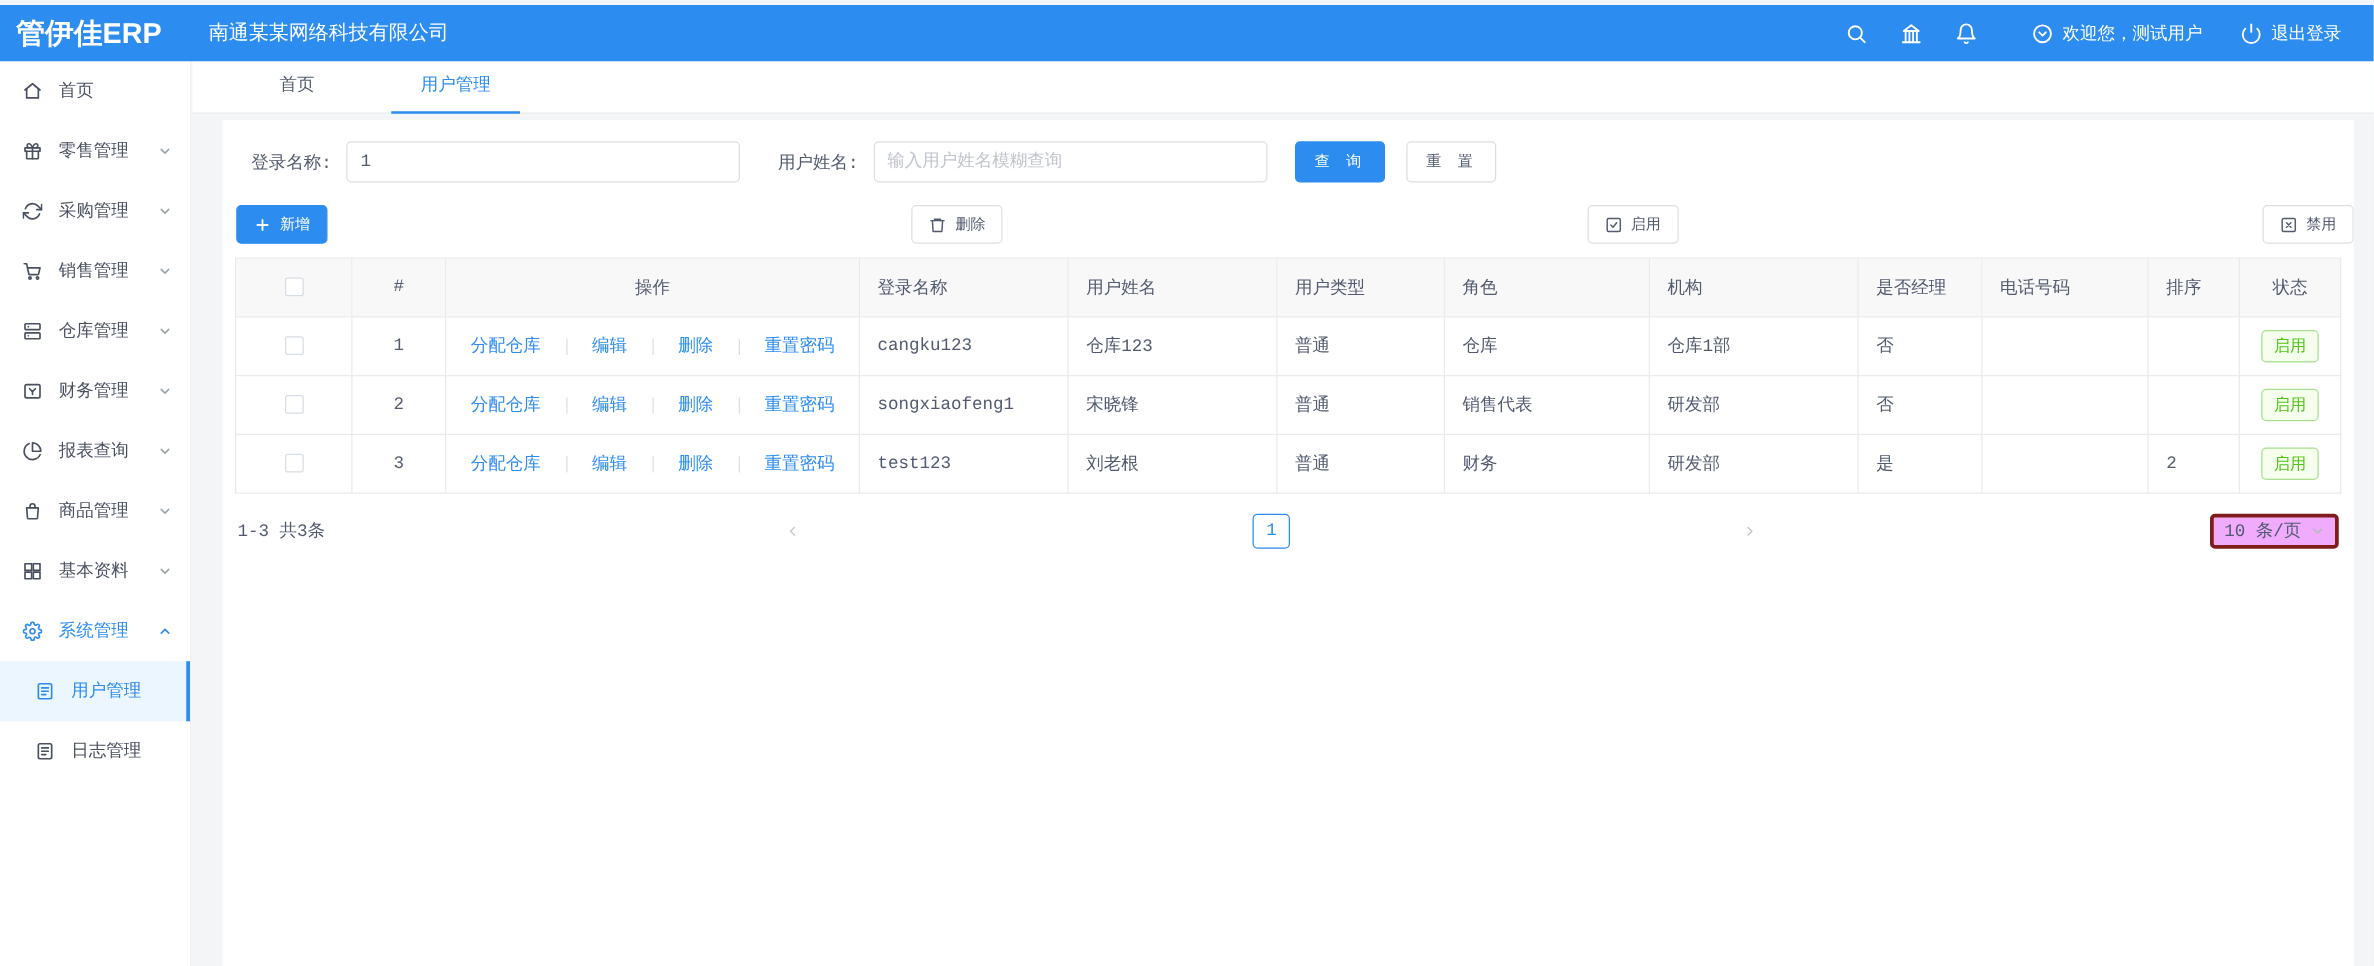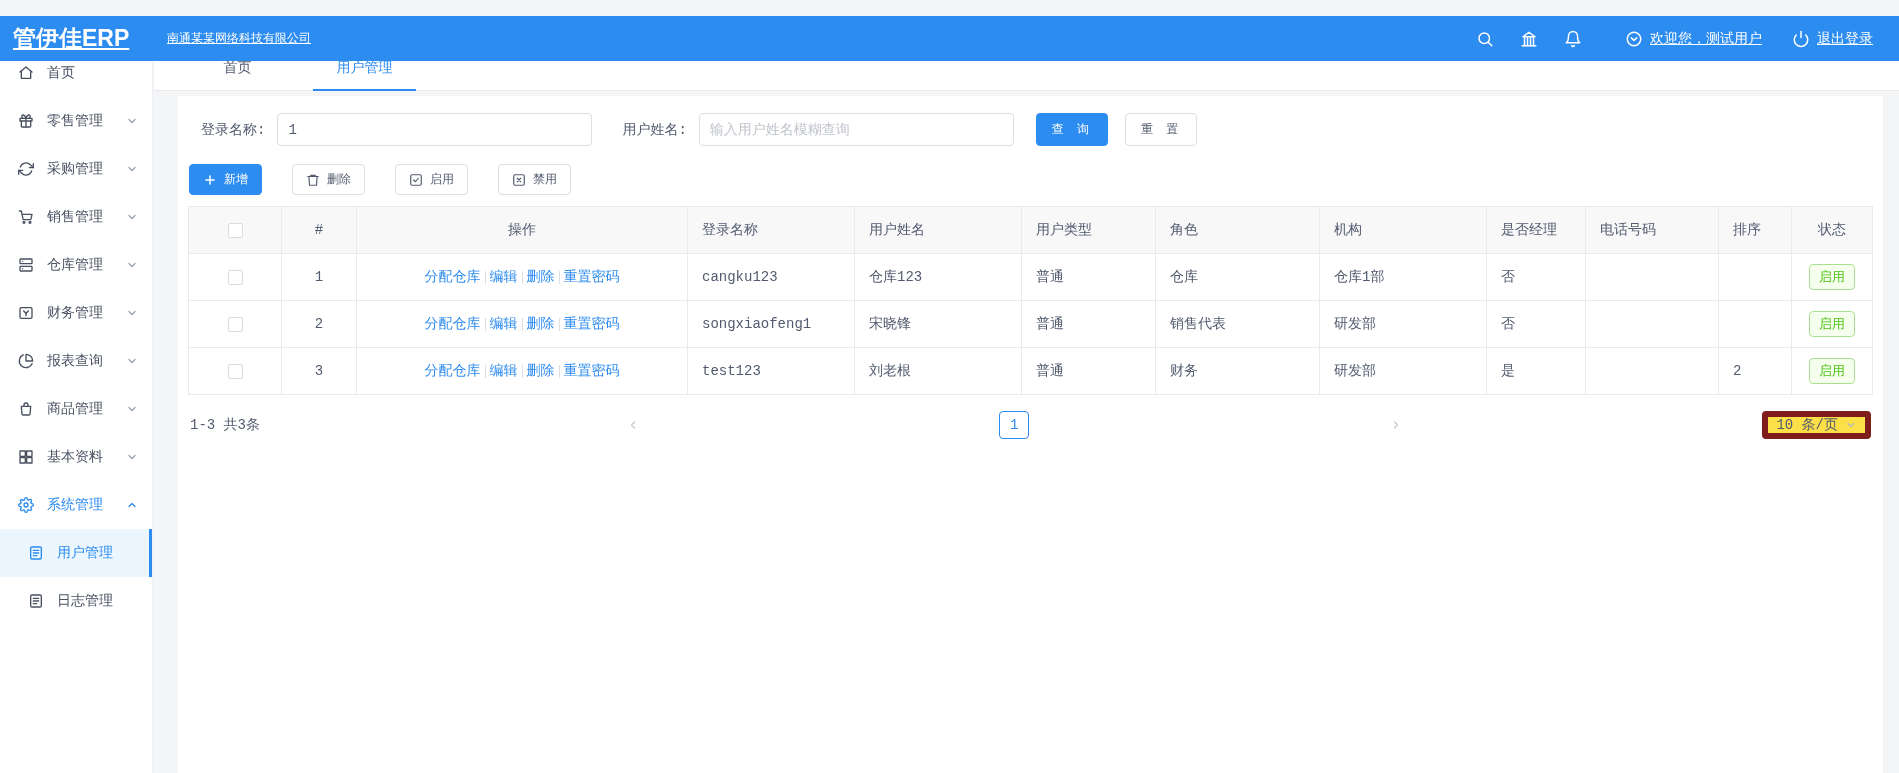--- a/index.html
+++ b/index.html
@@ -8,24 +8,24 @@
     font-family: "Liberation Sans", "DejaVu Sans", sans-serif;
     font-size: 14px; color: #515a6e; background: #f4f5f7;
     overflow: hidden; position: relative;
   }
   .ic { width:16px; height:16px; flex:none; display:block; }
   .ic18 { width:18px; height:18px; }
   .ic14 { width:14px; height:14px; }
   .ic12 { width:12px; height:12px; }
 
   
-  .header { position:absolute; top:16px; left:0; width:100%; height:45px;
-    background:#2d8cf0; display:flex; align-items:center; color:#fff; z-index:10;text-decoration:underline; }
+  .header { position:absolute; top:4px; left:0; width:100%; height:45px;
+    background:#2d8cf0; display:flex; align-items:center; color:#fff; z-index:10; }
   .logo { font-size:23px; font-weight:bold; padding-left:13px; width:153px; }
-  .company { font-size:12px; margin-left:14px; }
+  .company { font-size:16px; margin-left:14px; }
   .header-right { margin-left:auto; display:flex; align-items:center; padding-right:26px; }
   .hicon-btn { width:44px; height:45px; display:flex; align-items:center; justify-content:center; cursor:pointer; }
   .welcome, .logout { display:flex; align-items:center; gap:7px; margin-left:30px; cursor:pointer; }
 
   
   .sidebar { position:absolute; top:45px; left:0; bottom:0; width:153px;
     background:#fff; border-right:1px solid #eef0f3; padding-top:4px; }
   .side-item { height:48px; display:flex; align-items:center;
     padding:0 14px 0 18px; gap:13px; color:#495060; cursor:pointer; position:relative; }
   .side-item .lbl { flex:1; }
@@ -57,48 +57,48 @@
     padding:0 10px; font-size:14px; color:#515a6e; outline:none; font-family:inherit; background:#fff; }
   .inp::placeholder { color:#c0c4cc; }
   .btn { height:33px; border-radius:4px; border:1px solid #dcdee2; background:#fff;
     color:#515a6e; font-size:12px; padding:0 15px; cursor:pointer; font-family:inherit;
     display:inline-flex; align-items:center; justify-content:center; gap:7px; letter-spacing:3px; }
   .btn.primary { background:#2d8cf0; border-color:#2d8cf0; color:#fff; }
   .query-btn { margin-left:22px; }
   .reset-btn { margin-left:17px; }
 
   
-  .toolbar { display:flex; align-items:center; gap:30px; margin:18px 0 0 11px; }
+  .toolbar { display:flex; align-items:center; gap:30px; margin:18px 0 0 11px;justify-content:space-between; }
   .tbtn { height:31px; padding:0 13px; letter-spacing:0; }
 
   
   .tablewrap { margin:11px 10px 0; }
   table { width:100%; border-collapse:collapse; table-layout:fixed; }
   th, td { border:1px solid #e8eaec; height:47px; padding:0 14px; font-weight:normal;
     text-align:left; font-size:14px; color:#515a6e; overflow:hidden; white-space:nowrap; }
   th { background:#f8f8f9; color:#515a6e; }
   .c { text-align:center; padding:0 4px; }
   .cb { display:inline-block; width:15px; height:15px; border:1px solid #d7dde4;
     border-radius:2px; background:#fff; vertical-align:middle; cursor:pointer; }
-  .oplinks { display:flex; align-items:center; justify-content:center; gap:4px; }
+  .oplinks { display:flex; align-items:center; justify-content:center; gap:20px; }
   .oplink { color:#2d8cf0; cursor:pointer; text-decoration:none; }
   .op-sep { width:1px; height:13px; background:#dcdee2; }
   .badge { display:inline-block; padding:3px 9px; font-size:13px; color:#52c41a;
     background:#f6ffed; border:1px solid #a8e08f; border-radius:4px; }
 
   
   .pagination { display:flex; align-items:center; justify-content:space-between;
     margin:16px 12px 0; gap:8px; color:#515a6e; }
   .pg-total { margin-right:6px; }
   .pg-arrow { width:26px; height:28px; display:flex; align-items:center; justify-content:center;
     color:#c5c8ce; cursor:pointer; background:transparent; }
   .pg-num { width:30px; height:28px; border:1px solid #2d8cf0; color:#2d8cf0; border-radius:4px;
     display:flex; align-items:center; justify-content:center; background:#fff; cursor:pointer; }
-  .pg-size { height:28px; border:6px solid #7f1d1d; border-radius:4px; display:flex;
-    align-items:center; padding:0 8px; gap:7px; background:#fde047; color:#515a6e; cursor:pointer; }
+  .pg-size { height:28px; border:3px solid #7f1d1d; border-radius:4px; display:flex;
+    align-items:center; padding:0 8px; gap:7px; background:#f0abfc; color:#515a6e; cursor:pointer; }
   .pg-size .chev { color:#b6bac0; }
 </style>
 </head>
 <body>
 
 <div class="header">
   <div class="logo">管伊佳ERP</div>
   <div class="company">南通某某网络科技有限公司</div>
   <div class="header-right">
     <div class="hicon-btn">

